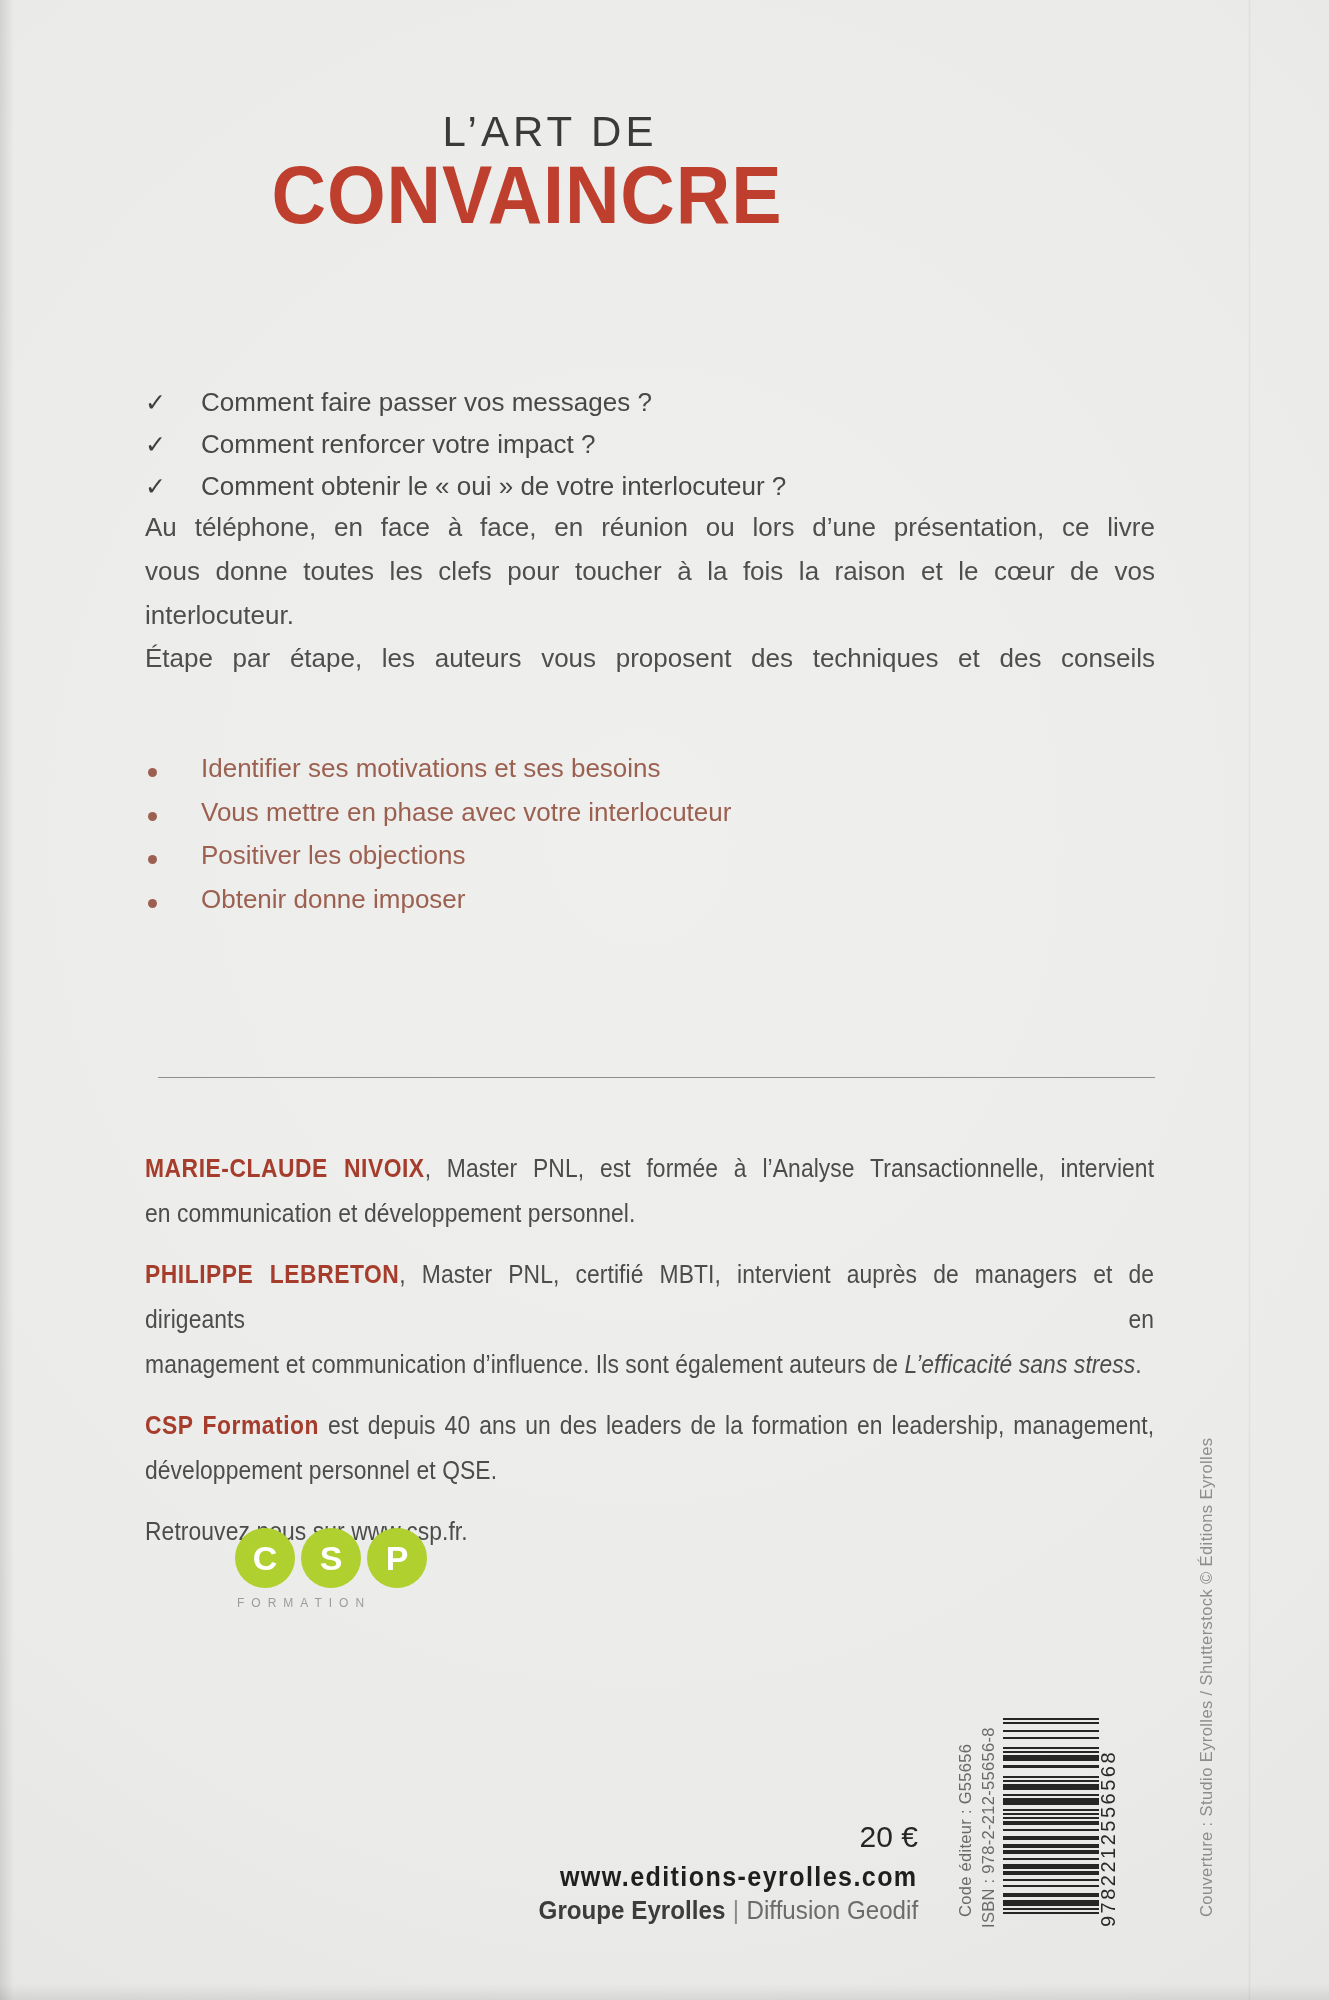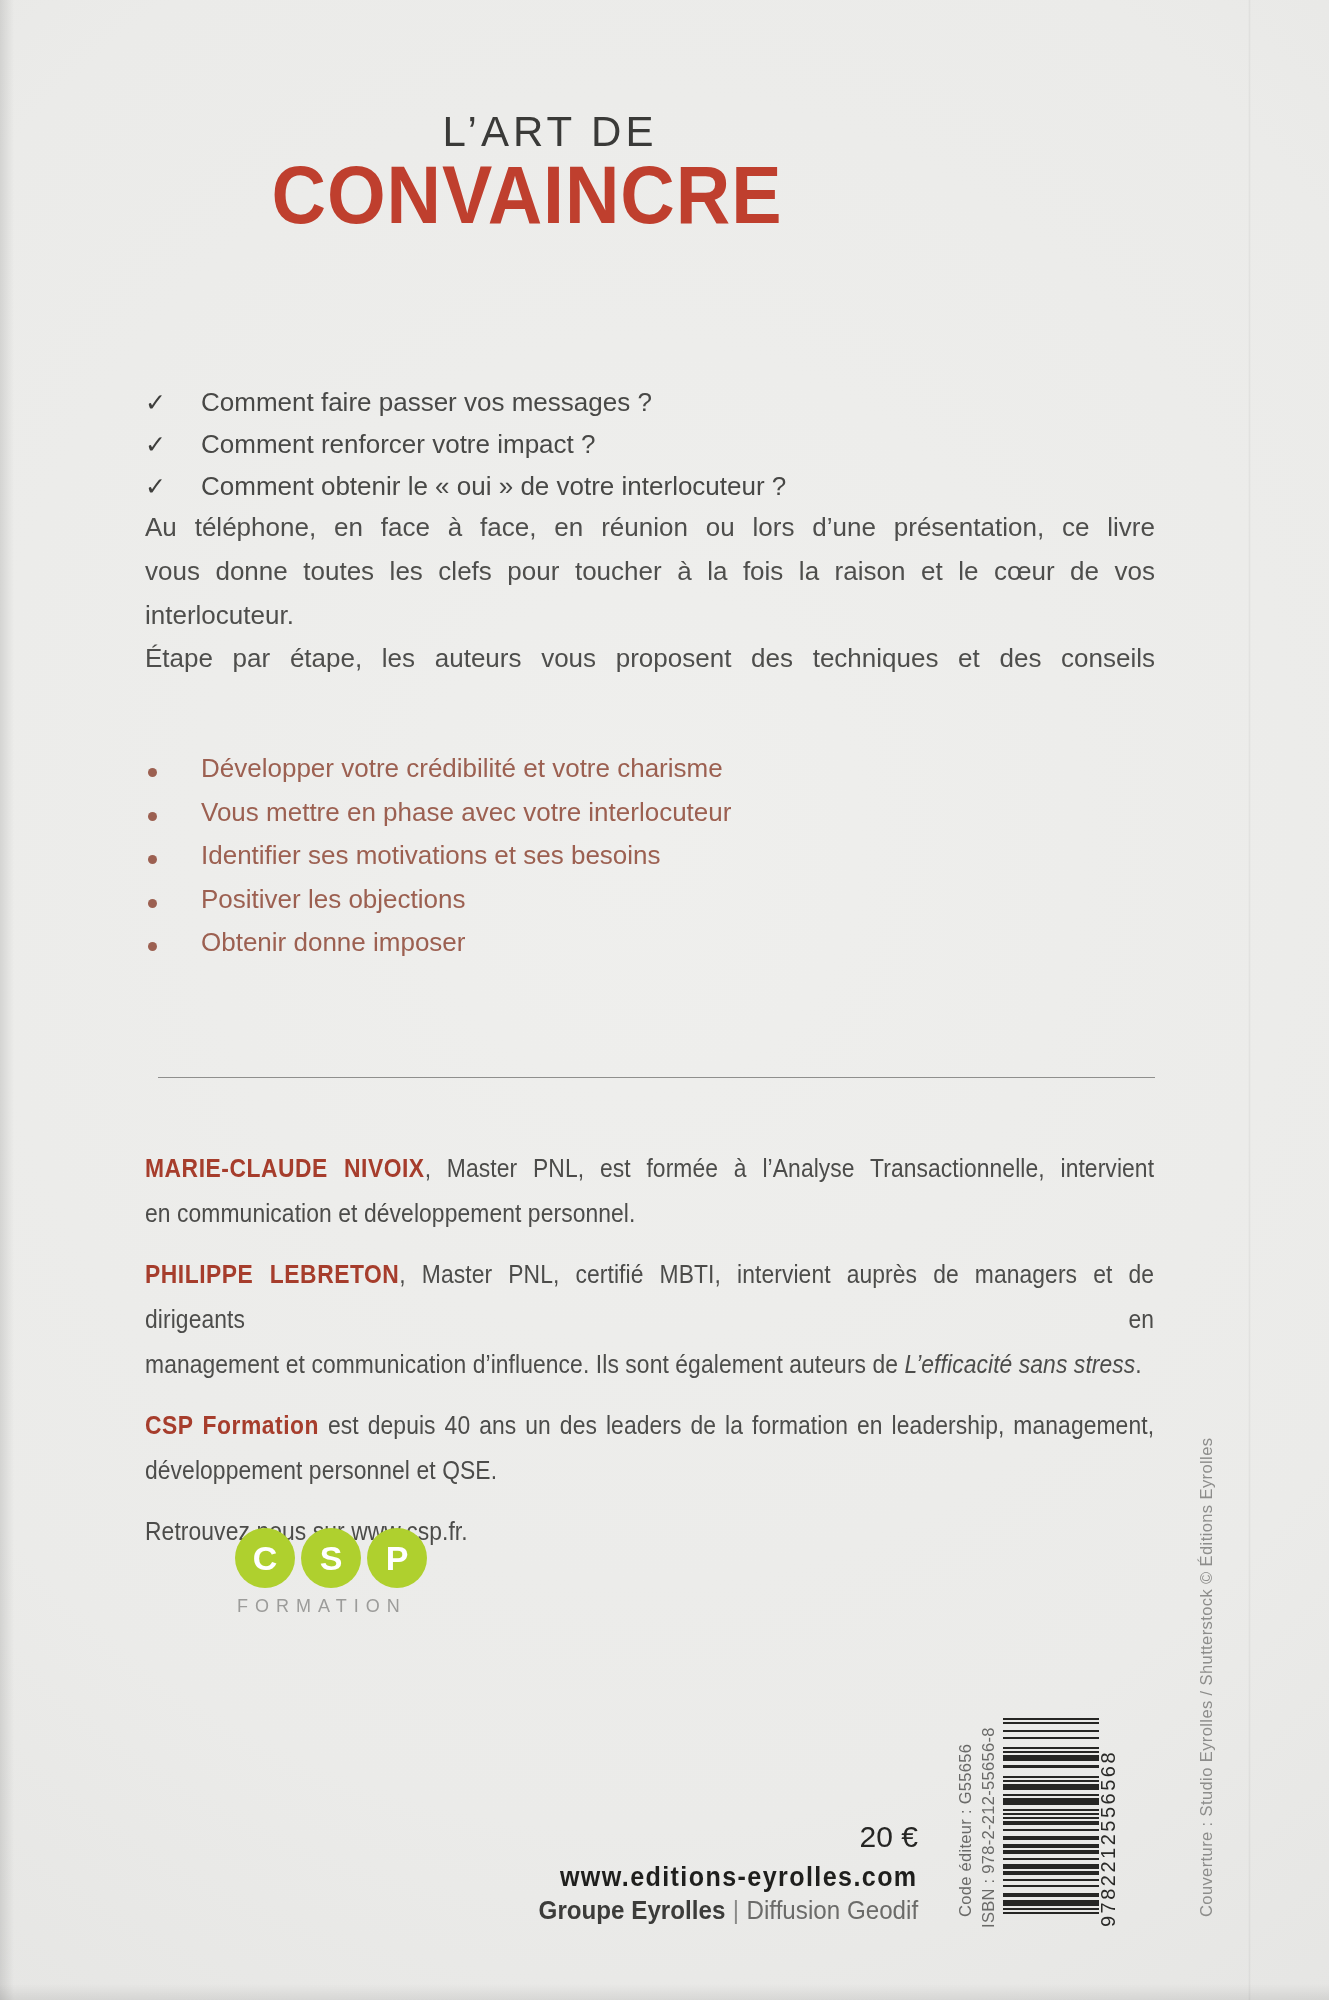--- a/index.html
+++ b/index.html
@@ -49,21 +49,21 @@
   }
   .authors p{margin:0 0 16px 0;}
   .author-name{font-weight:700;color:var(--author-red,#a63d2c);letter-spacing:.6px;}
   .ital{font-style:italic;}
 
   .csp-logo{position:absolute;left:235px;top:1528px;}
   .csp-circle{position:absolute;top:0;width:60px;height:60px;border-radius:50%;
     background:var(--csp-green,#afd02e);display:flex;align-items:center;justify-content:center;
     color:#fff;font-size:34px;font-weight:700;}
   .csp-c0{left:0;} .csp-c1{left:66px;} .csp-c2{left:132px;}
-  .csp-caption{position:absolute;left:237px;top:1596px;font-size:18px;letter-spacing:7px;
+  .csp-caption{position:absolute;left:237px;top:1596px;font-size:12px;letter-spacing:7px;
     color:#9c9c9a;white-space:nowrap;}
 
   .price{position:absolute;right:411px;top:1820px;font-size:30px;color:#262624;}
   .website{position:absolute;right:411px;top:1862px;font-size:27px;font-weight:700;color:#1f1f1d;
     letter-spacing:1.5px;transform:scaleX(.93);transform-origin:100% 0;white-space:nowrap;}
   .distribution{position:absolute;right:411px;top:1895px;font-size:26px;color:#6b6b69;
     transform:scaleX(.93);transform-origin:100% 0;white-space:nowrap;}
   .distribution .grp{font-weight:700;color:#3c3c3a;}
   .distribution .sep{color:#8a8a88;padding:0 8px;}
 
@@ -108,29 +108,25 @@
     <div class="jline">vous donne toutes les clefs pour toucher à la fois la raison et le cœur de vos</div>
     <div>interlocuteur.</div>
   </div>
   <div class="p2">
     <div class="jline">Étape par étape, les auteurs vous proposent des techniques et des conseils</div>
   </div>
 
   <div class="bullets">
     <div class="bullet-row">
       <span class="bullet-dot"><i></i></span>
-      <span>Développer votre crédibilité et votre charisme</span>
+      <span>Identifier ses motivations et ses besoins</span>
     </div>
     <div class="bullet-row">
       <span class="bullet-dot"><i></i></span>
       <span>Vous mettre en phase avec votre interlocuteur</span>
-    </div>
-    <div class="bullet-row">
-      <span class="bullet-dot"><i></i></span>
-      <span>Identifier ses motivations et ses besoins</span>
     </div>
     <div class="bullet-row">
       <span class="bullet-dot"><i></i></span>
       <span>Positiver les objections</span>
     </div>
     <div class="bullet-row">
       <span class="bullet-dot"><i></i></span>
       <span>Obtenir donne imposer</span>
     </div>
   </div>

